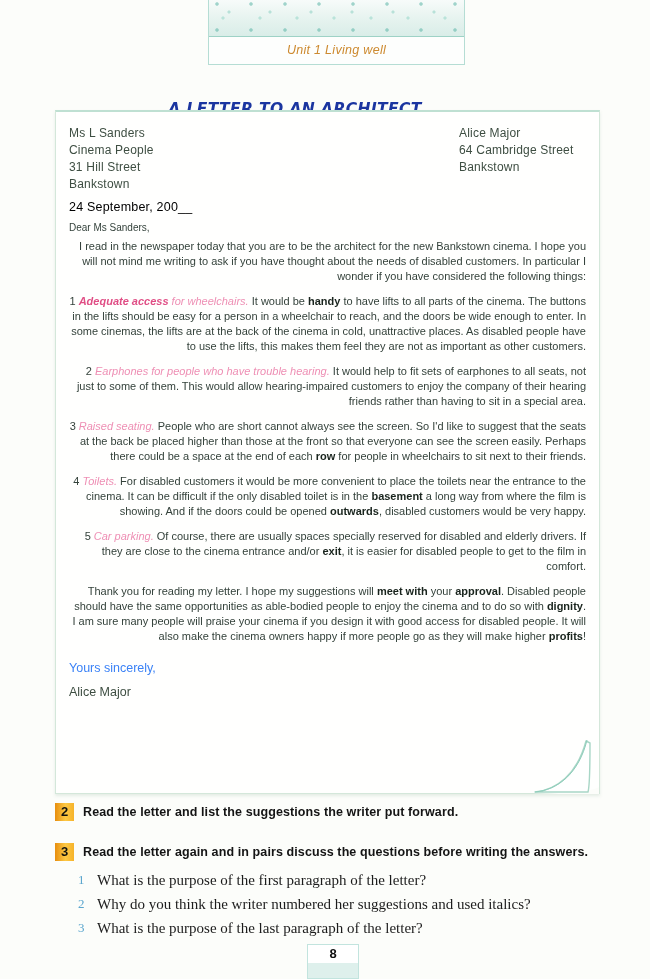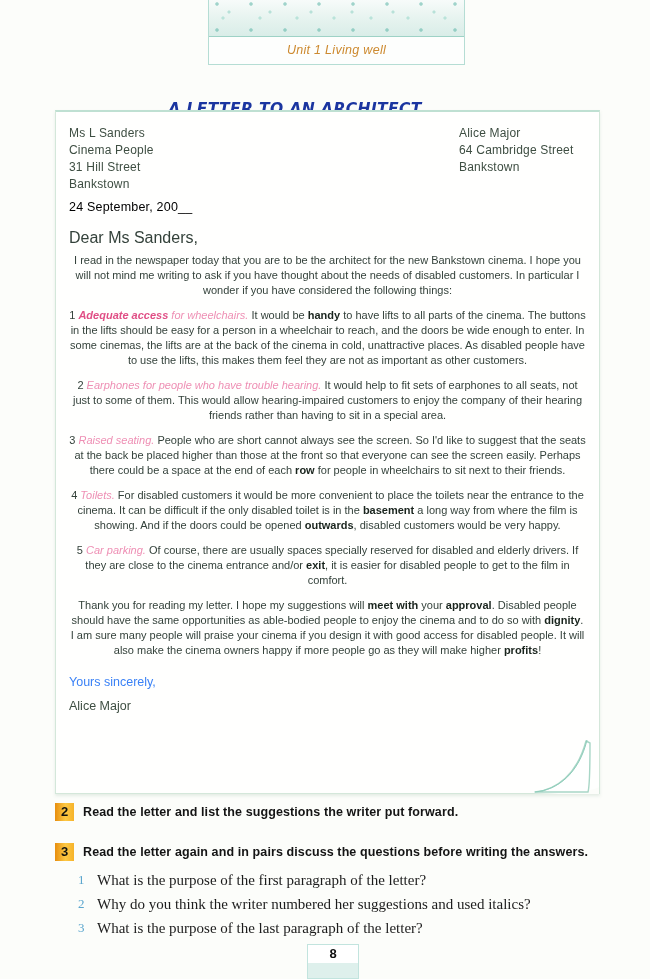--- a/index.html
+++ b/index.html
@@ -45,22 +45,22 @@
     background:#fffffe;
     border:1px solid #d4e7da;border-top:2px solid #bfe0d2;
     box-shadow:0 2px 3px rgba(120,160,140,.18);
     box-sizing:border-box;
     padding:13px 13px 0 13px;
     color:#2f3c33;
   }
   .addr{font-size:12px;line-height:17px;color:#3e4e42;letter-spacing:.2px;}
   .addr.recipient{position:absolute;left:403px;top:13px;}
   .l-date{margin-top:7px;font-size:12.5px;color:#000000;letter-spacing:.2px;}
-  .salutation{margin-top:15px;font-size:16px;color:#33413a;}
-  .para{margin:6px 0 10px 0;font-size:11px;line-height:15px;color:#33413a;text-align:center;}
+  .salutation{margin-top:8px;font-size:10px;color:#33413a;}
+  .para{margin:6px 0 10px 0;font-size:11px;line-height:15px;color:#33413a;text-align:right;}
   .para + .para{margin-top:0;}
   .run-b{font-weight:bold;color:#19241d;}
   .run-pb{font-weight:bold;font-style:italic;color:#e04e85;}
   .run-p{font-style:italic;color:#ee8fb4;}
   .signoff{margin-top:17px;font-size:12.5px;color:#3b82f6;}
   .signature{margin-top:10px;font-size:12.5px;color:#3e4e42;}
   .curl{position:absolute;right:-1px;bottom:-2px;}
 
   
   .exercise{position:absolute;left:55px;display:flex;align-items:flex-start;}

